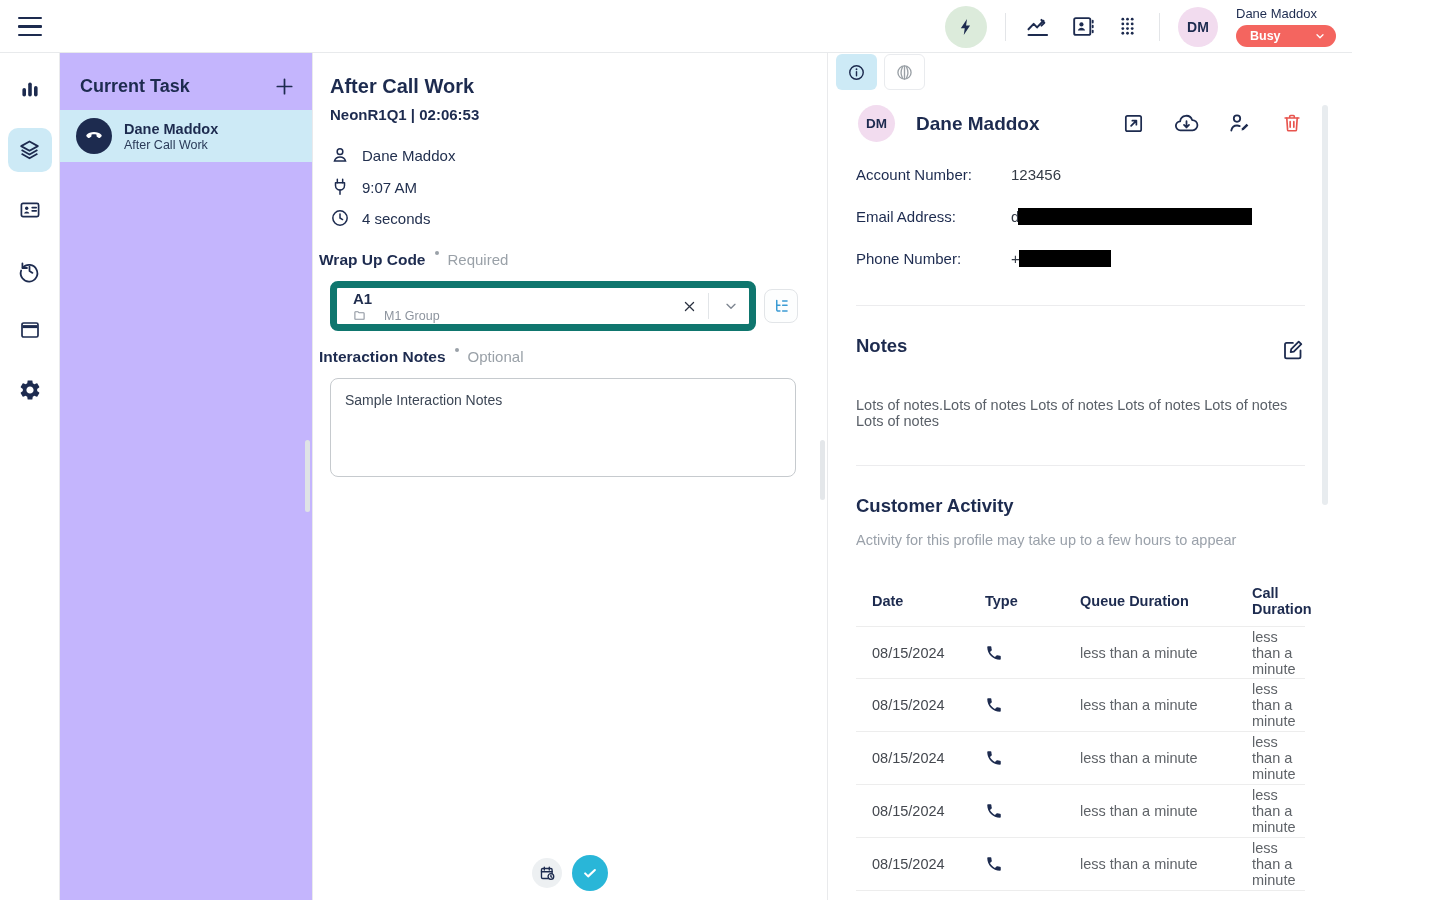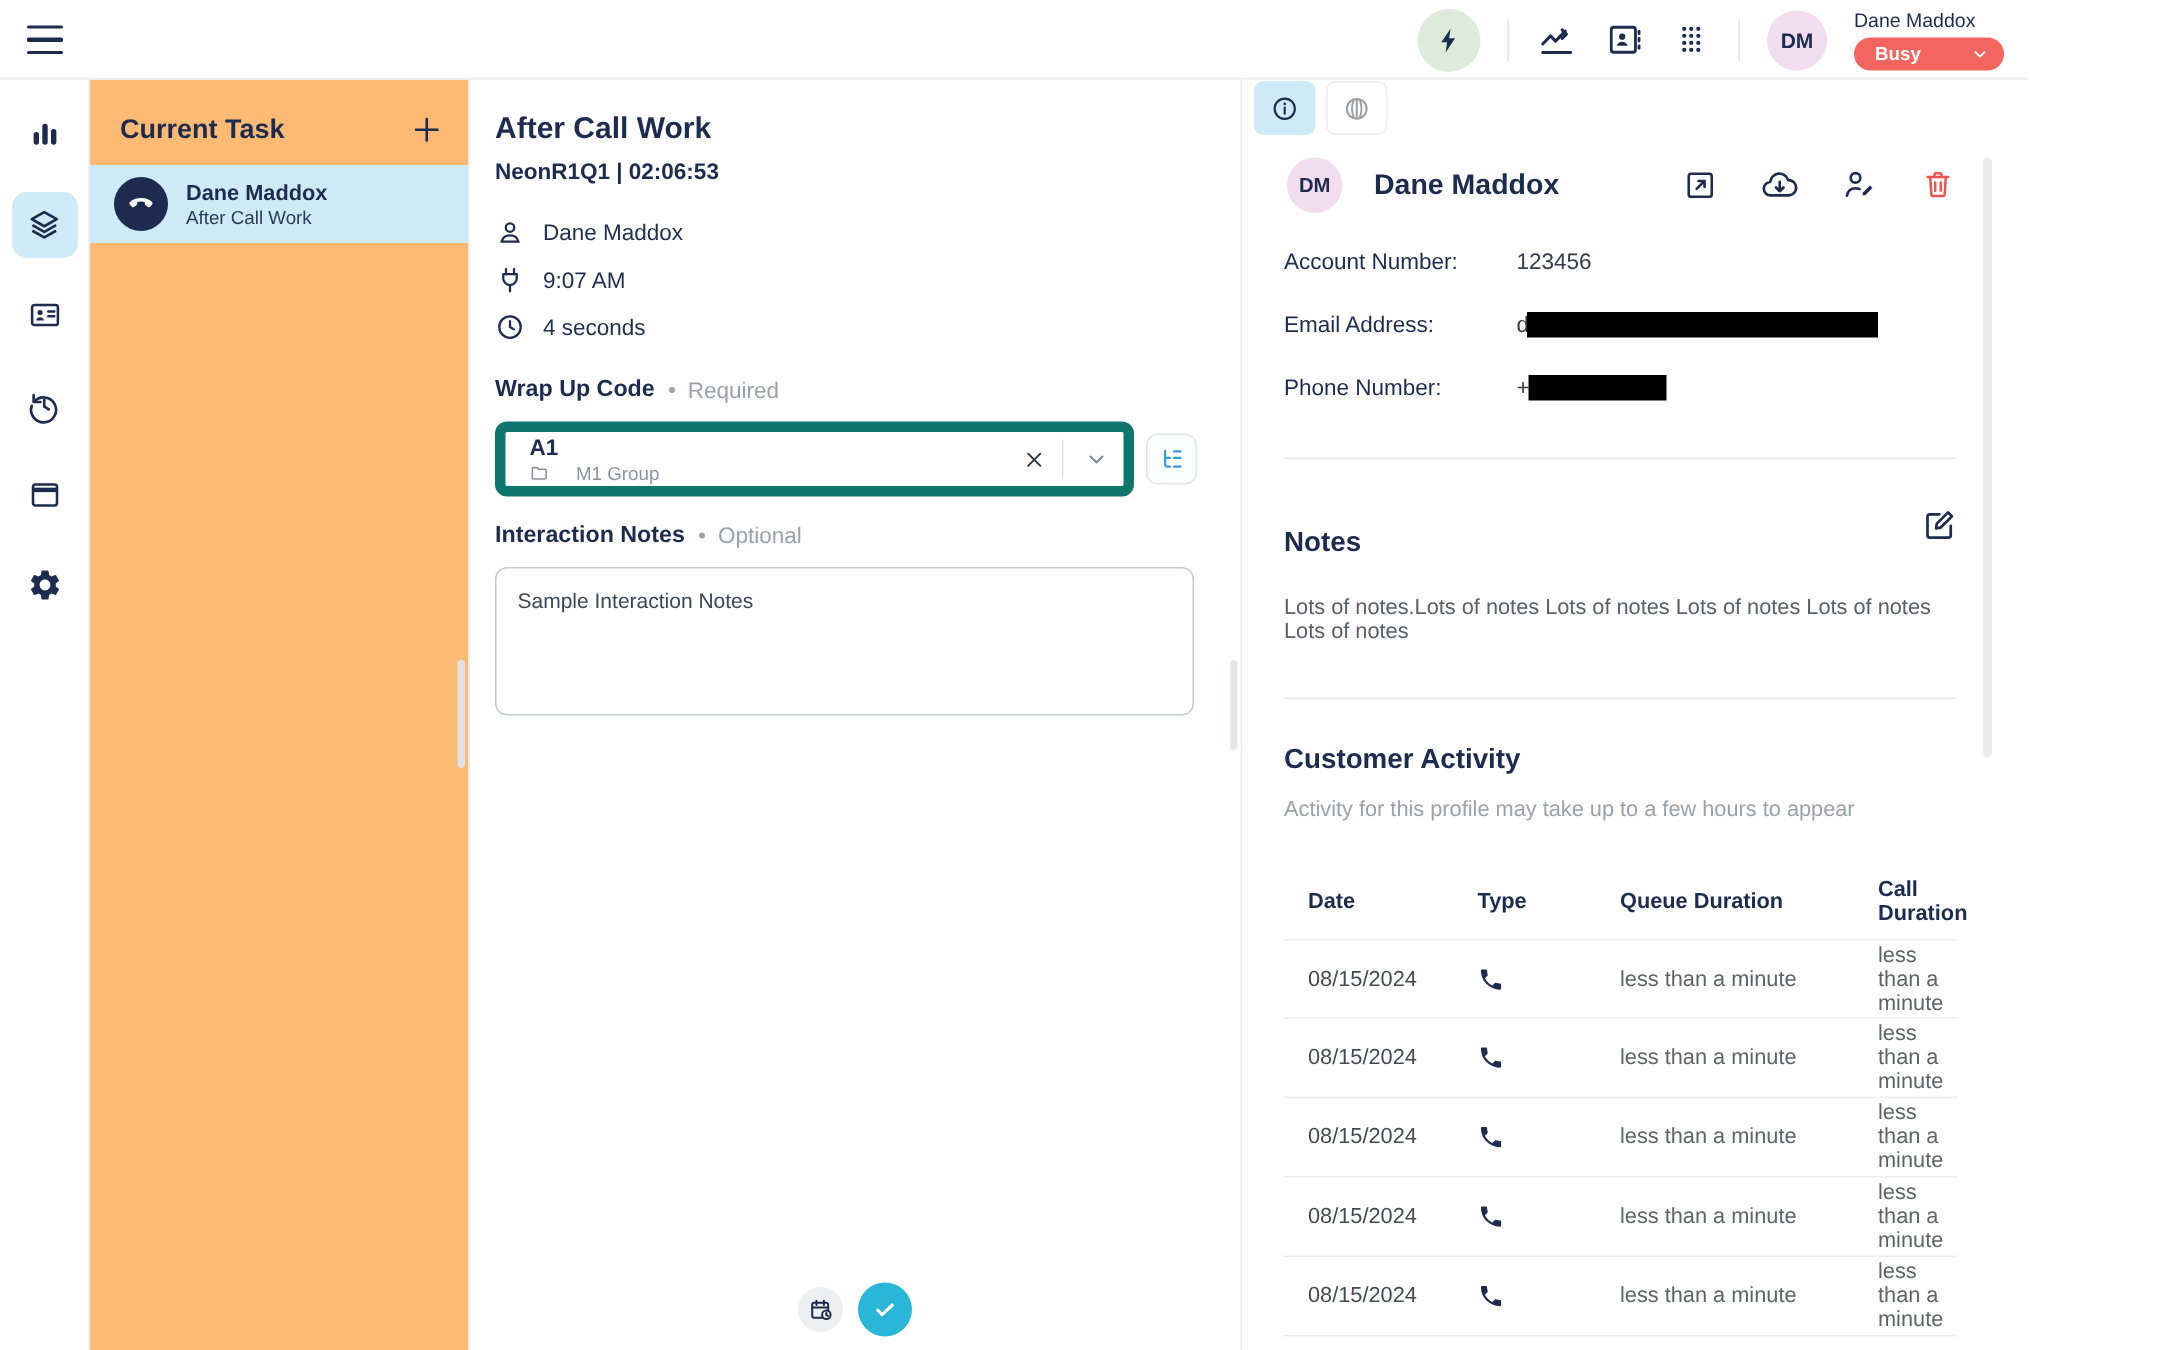--- a/index.html
+++ b/index.html
@@ -22,36 +22,36 @@
   .status-pill { width:100px; height:22px; background:var(--accent-red,#f4655f); border-radius:12px; display:flex; align-items:center; justify-content:space-between; padding:0 10px 0 14px; cursor:pointer; }
   .status-pill .lbl { color:#fff; font-size:12.5px; font-weight:bold; }
 
   
   .rail { position:absolute; left:0; top:53px; bottom:0; width:60px; background:#fff; border-right:1px solid #e9eaec; }
   .rail-item { width:44px; height:44px; margin:16px auto 0; display:flex; align-items:center; justify-content:center; border-radius:10px; cursor:pointer; }
   .rail-item.first { margin-top:15px; }
   .rail-item.active { background:var(--accent-blue-light,#cdeaf6); }
 
   
-  .tasks { position:absolute; left:60px; top:53px; bottom:0; width:253px; background:#fdba74; border-right:1px solid #e9eaec; }
+  .tasks { position:absolute; left:60px; top:53px; bottom:0; width:253px; background:#c4b5fd; border-right:1px solid #e9eaec; }
   .tasks-header { position:absolute; top:0; left:0; right:0; height:57px; display:flex; align-items:center; justify-content:space-between; padding:10px 16px 0 20px; }
   .tasks-title { font-size:18px; font-weight:bold; color:var(--navy,#1d2b4f); }
   .task-item { position:absolute; top:57px; left:0; right:0; height:52px; background:var(--accent-blue-light,#cdeaf6); display:flex; align-items:center; padding-left:16px; gap:12px; cursor:pointer; }
   .task-avatar { width:36px; height:36px; border-radius:50%; background:var(--navy,#1d2b4f); display:flex; align-items:center; justify-content:center; flex:0 0 36px; }
   .task-name { font-size:14.5px; font-weight:bold; color:var(--navy,#1d2b4f); line-height:1.25; }
   .task-type { font-size:12.5px; color:#2a3a58; }
   .tasks .sb-thumb { position:absolute; right:2px; top:387px; width:5px; height:72px; border-radius:3px; background:#dfe3e6; }
 
   
   .main { position:absolute; left:313px; top:53px; bottom:0; width:515px; background:#fff; border-right:1px solid #e9eaec; }
   .main h1 { position:absolute; left:17px; top:22px; font-size:20px; font-weight:bold; color:var(--navy,#1d2b4f); }
   .main .ref { position:absolute; left:17px; top:53px; font-size:15px; font-weight:bold; color:var(--navy,#1d2b4f); }
   .meta-row { position:absolute; left:17px; display:flex; align-items:center; gap:12px; font-size:15px; color:#22304f; }
   .m1{ top:92px; } .m2{ top:124px; } .m3{ top:155px; }
-  .field-label-row { position:absolute; left:17px; display:flex; align-items:center; gap:9px; }
+  .field-label-row { position:absolute; left:6px; display:flex; gap:9px; }
   .fl-title { font-size:15.5px; font-weight:bold; color:var(--navy,#1d2b4f); }
   .fl-dot { width:4px; height:4px; border-radius:50%; background:#9aa1a8; }
   .fl-note { font-size:15px; color:#9aa1a8; }
   .wrap-label { top:198px; } .notes-label { top:295px; }
   .wrap-select { position:absolute; left:17px; top:228px; width:426px; height:50px; border:7px solid #0f766e; border-radius:8px; background:#fff; display:flex; align-items:center; cursor:pointer; }
   .wrap-texts { flex:1; padding-left:16px; }
   .wrap-value { font-size:15px; font-weight:bold; color:#1f2c4d; line-height:1.3; }
   .wrap-group { display:flex; align-items:center; gap:18px; font-size:12.5px; color:#8d949e; }
   .wrap-clear { width:30px; height:30px; display:flex; align-items:center; justify-content:center; cursor:pointer; }
   .wrap-vdiv { width:1px; height:26px; background:#e2e5e8; margin:0 4px; }
@@ -78,21 +78,21 @@
   .f-label { width:155px; font-size:15px; font-weight:normal; color:var(--navy,#1d2b4f); }
   .f-value { font-size:15px; color:#343b46; }
   .redact-wrap { display:flex; align-items:center; }
   .redact-prefix { font-size:15px; color:#343b46; margin-right:-1px; }
   .redact-bar { height:17px; background:#000; }
   .redact-bar.email { width:234px; }
   .redact-bar.phone { width:92px; }
   .h-divider { position:absolute; left:28px; right:47px; height:1px; background:#ececee; }
   .dv1{ top:252px; } .dv2{ top:412px; }
   .sec-title { position:absolute; left:28px; font-size:18.5px; font-weight:bold; color:var(--navy,#1d2b4f); }
-  .notes-title { top:282px;margin-top:15px; }
+  .notes-title { top:282px; }
   .notes-edit { position:absolute; right:47px; top:285px; width:24px; height:24px; cursor:pointer; }
   .notes-text { position:absolute; left:28px; right:60px; top:344px; font-size:14.5px; color:#5a6068; }
   .activity-title { top:442px; }
   .activity-sub { position:absolute; left:28px; top:479px; font-size:14.5px; color:#9aa1aa; }
   .act-grid { display:grid; grid-template-columns:113px 95px 172px auto; align-items:center; padding-left:16px; }
   .act-head { position:absolute; left:28px; right:47px; top:532px; height:26px; font-size:14.5px; font-weight:bold; color:var(--navy,#1d2b4f); }
   .act-body { position:absolute; left:28px; right:47px; top:573px; }
   .act-row { height:53px; border-bottom:1px solid #ededed; font-size:14.5px; color:#5f6368; }
   .act-row:first-child { border-top:1px solid #ededed; }
   .act-row .date { color:#44484f; }

